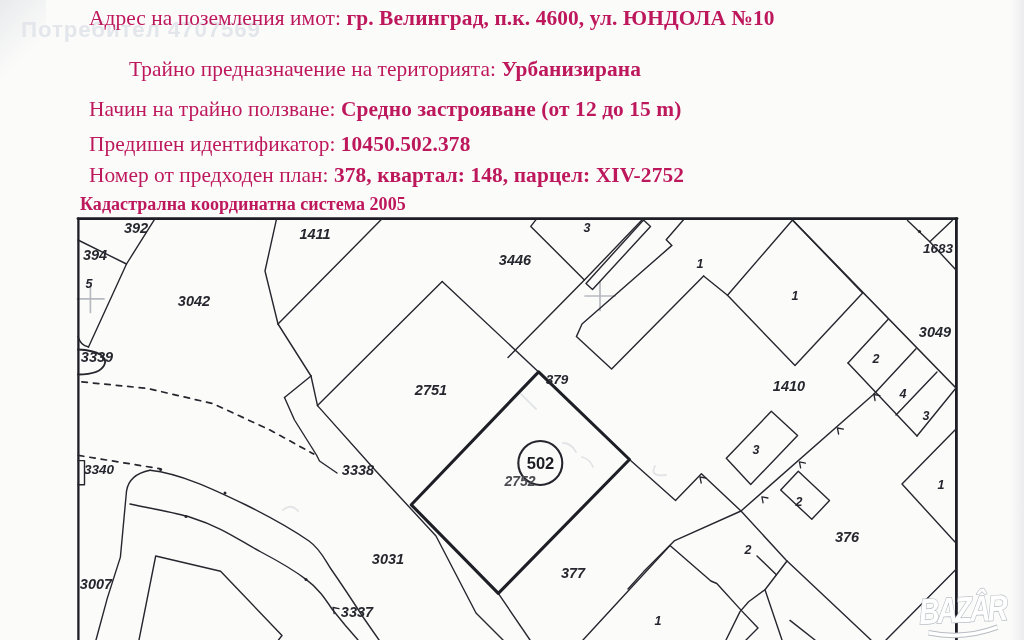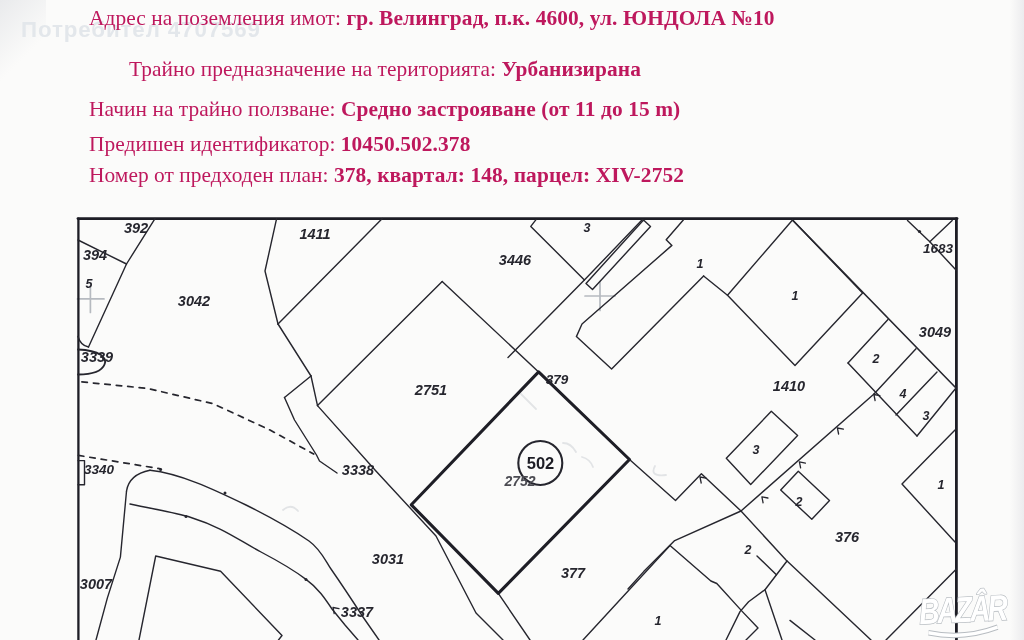--- a/index.html
+++ b/index.html
@@ -19,26 +19,27 @@
   <div style="position:absolute;left:0;top:0;width:46px;height:90px;background:linear-gradient(135deg,#e9eaec 0%,rgba(251,251,250,0) 60%);"></div>
   <div style="position:absolute;right:0;top:0;width:14px;height:640px;background:linear-gradient(90deg,rgba(251,251,250,0),#ececee);"></div>
 
   <div id="wm">Потребител 4707569</div>
 
   <div class="hdr" style="top:5.5px;">Адрес на поземления имот: <b>гр. Велинград, п.к. 4600, ул. ЮНДОЛА №10</b></div>
 
 
   <div class="hdr" style="top:57px;margin-left:40px;">Трайно предназначение на територията: <b>Урбанизирана</b></div>
 
-  <div class="hdr" style="top:96.5px;">Начин на трайно ползване: <b>Средно застрояване (от 11 до 15 m)</b></div>
+  <div class="hdr" style="top:96.5px;">Начин на трайно ползване: <b>Средно застрояване (от 12 до 15 m)</b></div>
 
   <div class="hdr" style="top:131.5px;">Предишен идентификатор: <b>10450.502.378</b></div>
 
   <div class="hdr" style="top:162.5px;">Номер от предходен план: <b>378, квартал: 148, парцел: XIV-2752</b></div>
 
+  <div class="hdr" style="top:194px;left:80px;font-size:18px;font-weight:bold;">Кадастрална координатна система 2005</div>
 
   <svg width="1024" height="640" viewBox="0 0 1024 640">
     <g id="map" fill="none" stroke="#26262e" stroke-width="1.4" stroke-linecap="round" stroke-linejoin="round">
 
       <g stroke="#b6bac0" stroke-width="1.7">
         <path d="M77.5,298.9 H104 M90.4,285.5 V312.5"></path>
       </g>
 
       <g stroke="#b6bac0" stroke-width="1.7">
         <path d="M585,296 H615 M600,281.5 V310.5"></path>

